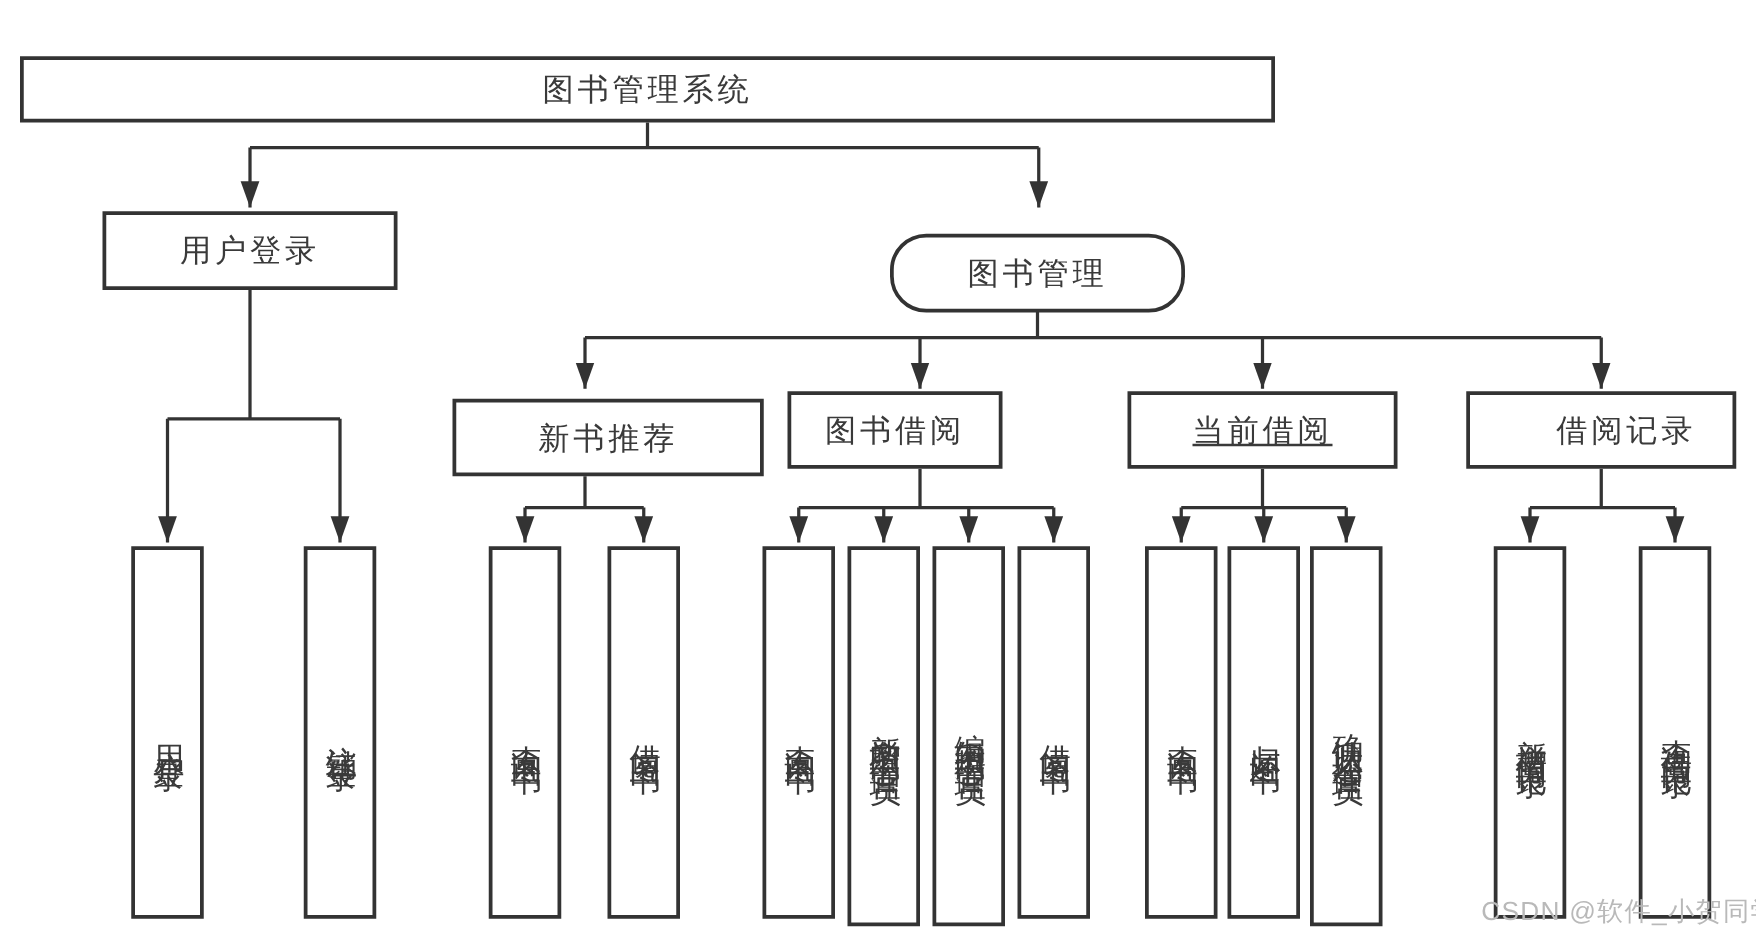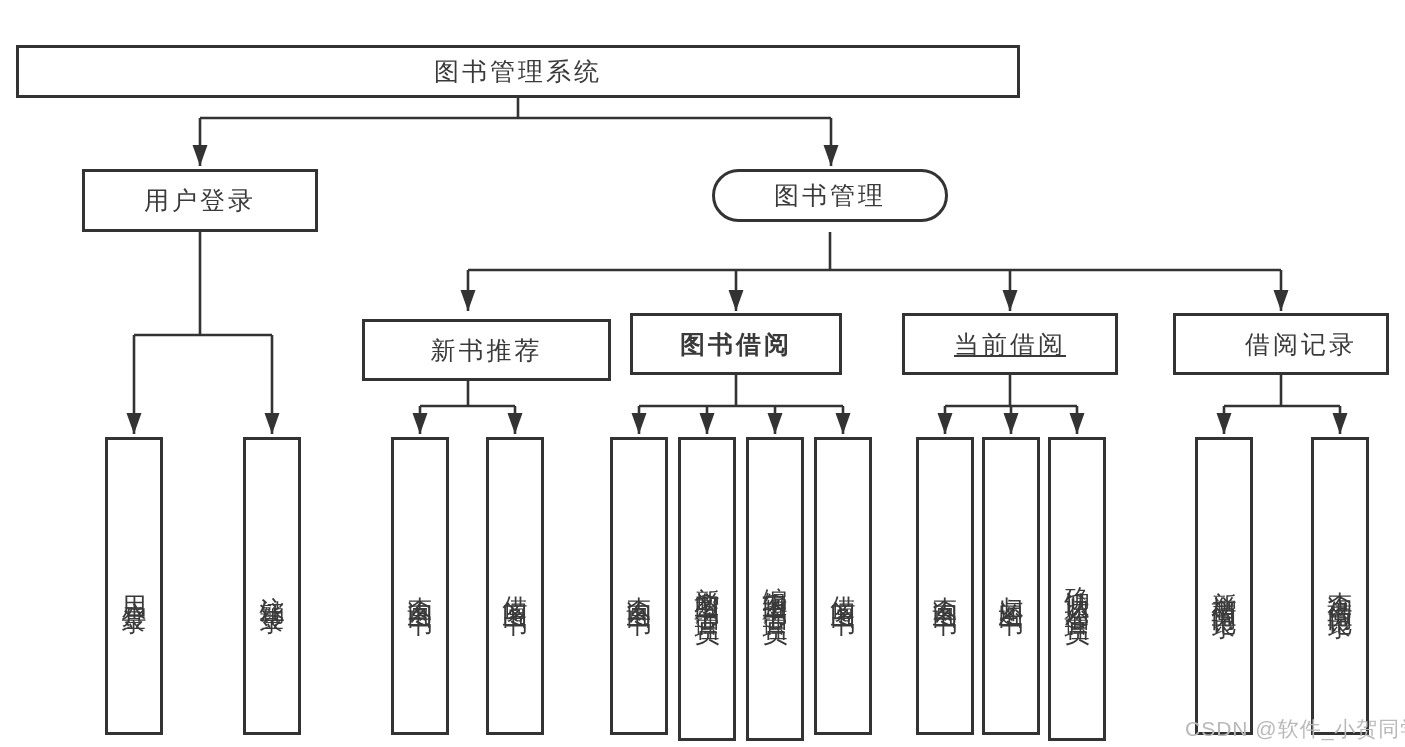--- a/index.html
+++ b/index.html
@@ -100,28 +100,28 @@
     <path d="M1340 406 V434" marker-end="url(#arw)"></path>
   </svg>
 
   <div class="node h" style="left:16px; top:13px; width:1004px; height:53px;margin-top:32px;">
     <span>图书管理系统</span>
   </div>
 
   <div class="node h" style="left:82px; top:169px; width:236px; height:63px;">
     <span>用户登录</span>
   </div>
-  <div class="node h" style="left:712px; top:169px; width:236px; height:53px;border-radius:29px;">
+  <div class="node h" style="left:712px; top:187px; width:236px; height:63px;border-radius:29px;">
     <span>图书管理</span>
   </div>
 
   <div class="node h" style="left:362px; top:319px; width:249px; height:62px;font-family:Liberation Mono, monospace;">
     <span>新书推荐</span>
   </div>
-  <div class="node h" style="left:630px; top:313px; width:212px; height:62px;font-weight:bold;">
+  <div class="node h" style="left:630px; top:313px; width:172px; height:62px;">
     <span>图书借阅</span>
   </div>
   <div class="node h" style="left:902px; top:313px; width:216px; height:62px;text-decoration:underline;">
     <span>当前借阅</span>
   </div>
   <div class="node h" style="left:1173px; top:313px; width:216px; height:62px;padding-left:40px;">
     <span>借阅记录</span>
   </div>
 
   <div class="node v" style="left:105px; top:437px; width:58px; height:298px;">

